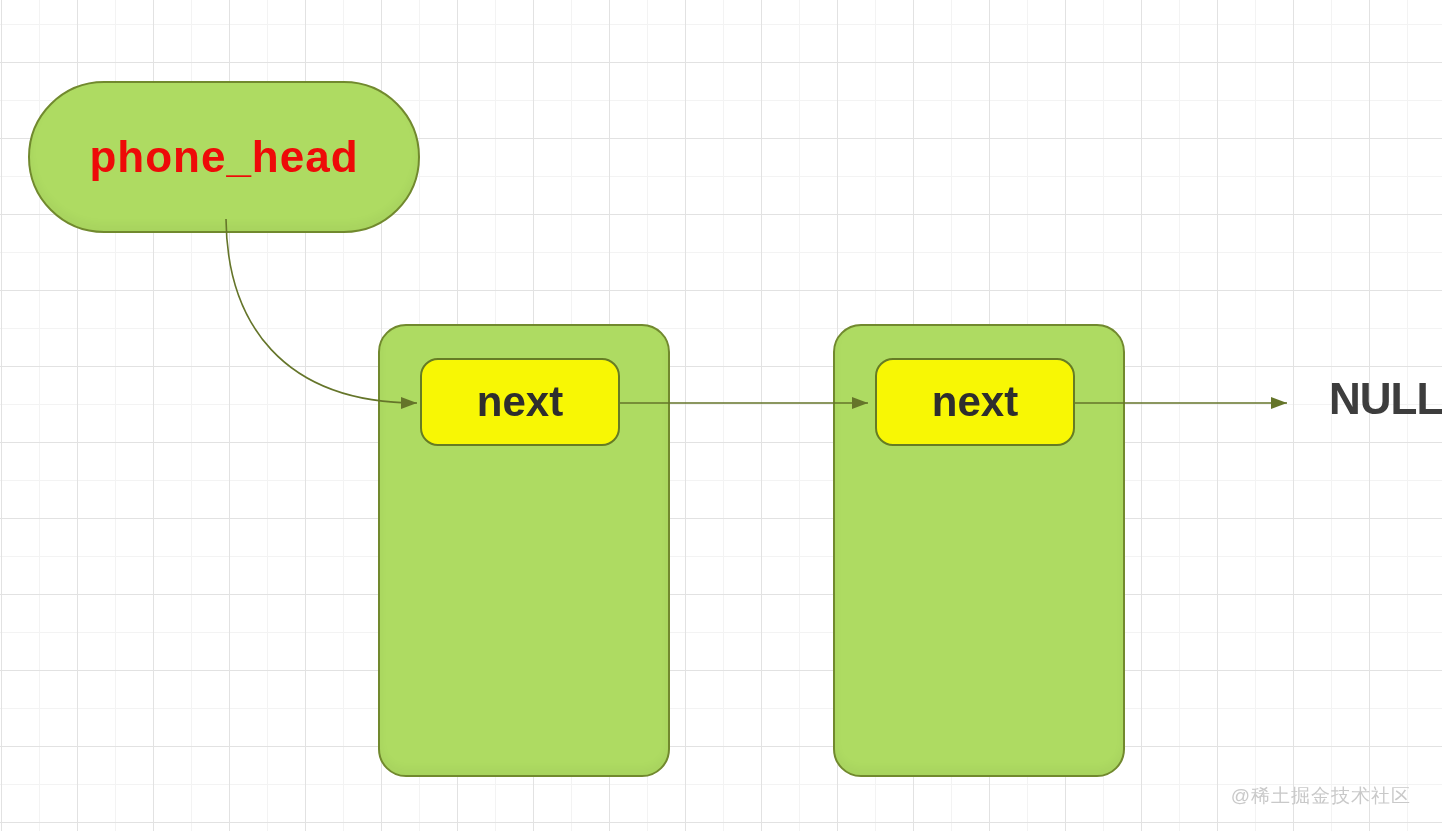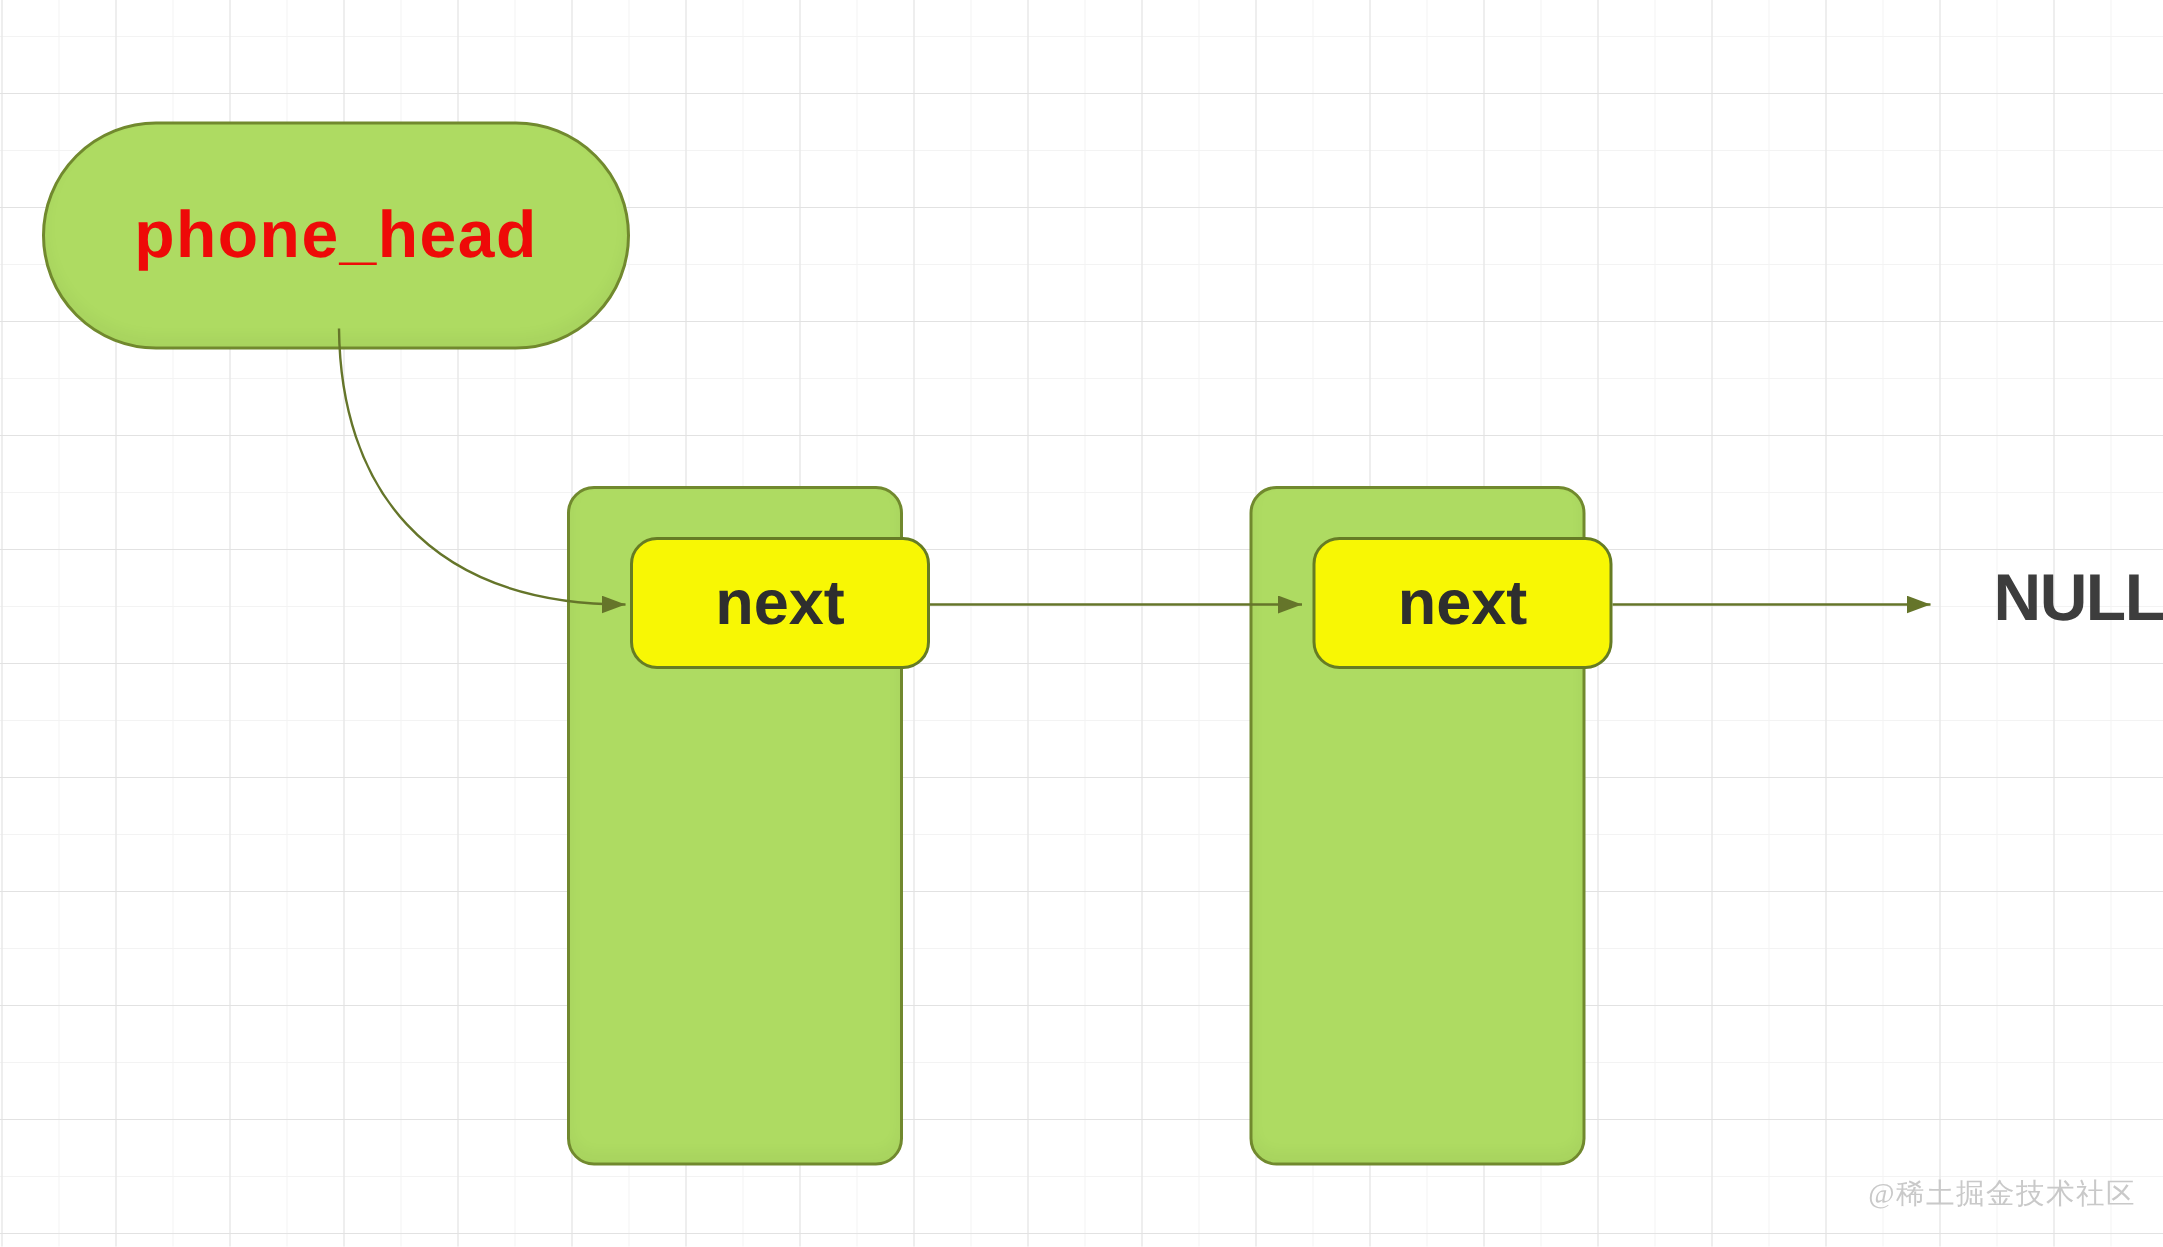--- a/index.html
+++ b/index.html
@@ -41,24 +41,24 @@
     border-radius:76px;
     display:flex;align-items:center;justify-content:center;
     box-shadow:inset 0 -6px 10px rgba(0,0,0,0.04);
     margin-top:16px;
   }
   .pill span{
     color:var(--head-text);
     font-size:44px;font-weight:bold;letter-spacing:1px;
   }
   .node{
-    position:absolute;top:324px;width:224px;height:453px;
+    position:absolute;top:324px;width:292px;height:453px;
     background:var(--node-fill);
     border:2px solid var(--node-border);
-    border-radius:18px;
+    border-radius:28px;
     box-shadow:inset 0 -6px 10px rgba(0,0,0,0.04);
   }
   .node1{left:378px;}
   .node2{left:833px;}
   .field{
     position:absolute;left:40px;top:32px;width:200px;height:88px;
     background:var(--field-fill);
     border:2px solid var(--field-border);
     border-radius:18px;
     display:flex;align-items:center;justify-content:center;
@@ -79,23 +79,23 @@
   .conn{
     fill:none;
     stroke:var(--connector);
     stroke-width:1.6;
   }
   .arrowhead{
     fill:var(--connector);
     stroke:none;
   }
   .watermark{
-    position:absolute;right:18px;bottom:22px;
+    position:absolute;right:31px;bottom:22px;
     color:var(--watermark-text);
-    font-size:19px;letter-spacing:1px;font-family:Liberation Serif, serif;
+    font-size:19px;letter-spacing:1px;
   }
 </style>
 </head>
 <body>
 
 <div class="canvas">
 
   <div class="pill">
     <span>phone_head</span>
   </div>

